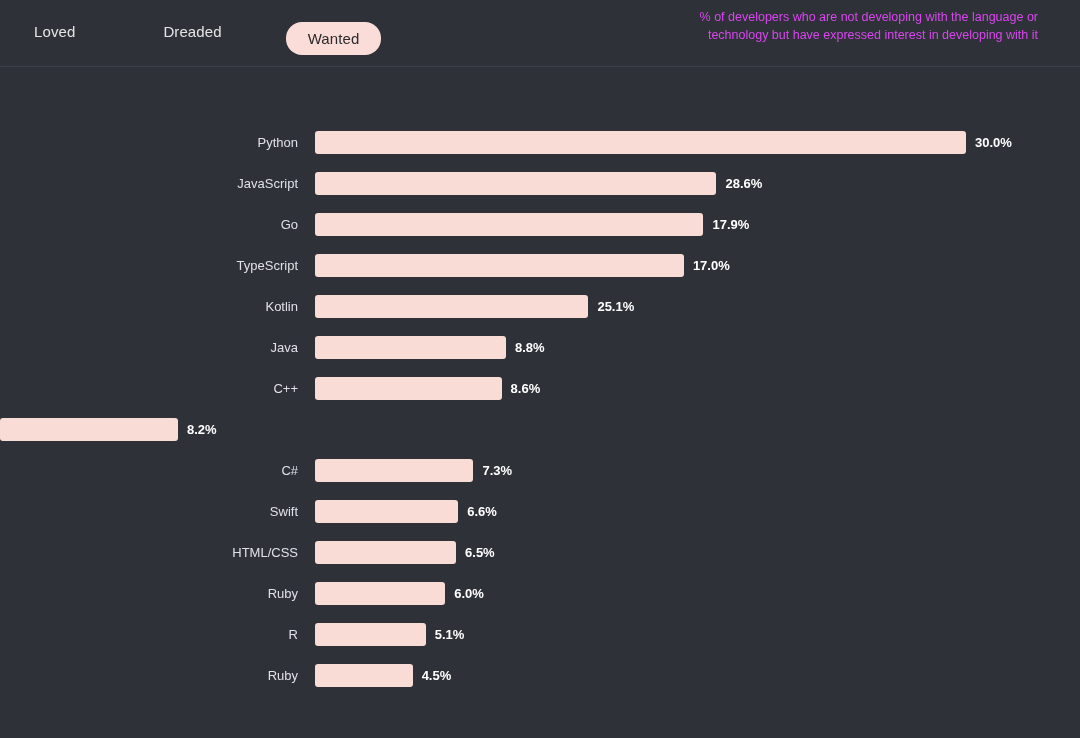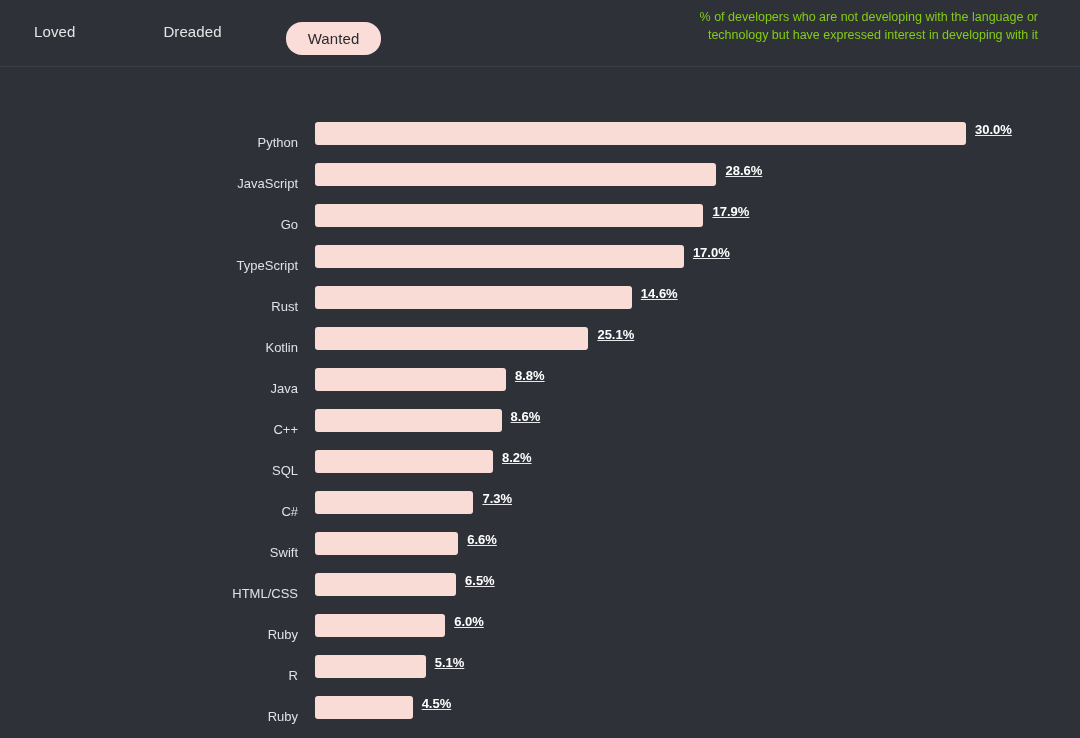--- a/index.html
+++ b/index.html
@@ -56,21 +56,21 @@
   }
 
   .header-note {
     position: absolute;
     right: 42px;
     top: 8px;
     width: 380px;
     text-align: right;
     font-size: 12.5px;
     line-height: 18px;
-    color: #84cc16;
+    color: #d946ef;
   }
 
   .divider {
     position: absolute;
     left: 0;
     top: 66px;
     width: 1080px;
     height: 1px;
     background: #3a3e46;
   }
@@ -101,22 +101,21 @@
     color: #dfe1e5;
     white-space: nowrap;
     flex: none;
   }
 
   .bar-area {
     position: relative;
     flex: 1;
     height: 41px;
     display: flex;
-    align-items: flex-start;
-    text-decoration: underline;
+    align-items: center;
   }
 
   .bar {
     height: 23px;
     background: #fadcd6;
     border-radius: 3px;
     flex: none;
   }
 
   .val-label {
@@ -169,27 +168,20 @@
       </div>
     </div>
     <div class="row">
       <div class="cat-label">TypeScript</div>
       <div class="bar-area">
         <div class="bar" style="width: 368.9px; background: rgb(250, 220, 214);"></div>
         <div class="val-label">17.0%</div>
       </div>
     </div>
     <div class="row">
-      <div class="cat-label">Rust</div>
-      <div class="bar-area">
-        <div class="bar" style="width: 316.82px; background: rgb(250, 220, 214);"></div>
-        <div class="val-label">14.6%</div>
-      </div>
-    </div>
-    <div class="row">
       <div class="cat-label">Kotlin</div>
       <div class="bar-area">
         <div class="bar" style="width: 273.42px; background: rgb(250, 220, 214);"></div>
         <div class="val-label">25.1%</div>
       </div>
     </div>
     <div class="row">
       <div class="cat-label">Java</div>
       <div class="bar-area">
         <div class="bar" style="width: 190.96px; background: rgb(250, 220, 214);"></div>
@@ -197,21 +189,20 @@
       </div>
     </div>
     <div class="row">
       <div class="cat-label">C++</div>
       <div class="bar-area">
         <div class="bar" style="width: 186.62px; background: rgb(250, 220, 214);"></div>
         <div class="val-label">8.6%</div>
       </div>
     </div>
     <div class="row">
-      <div class="cat-label">SQL</div>
       <div class="bar-area">
         <div class="bar" style="width: 177.94px; background: rgb(250, 220, 214);"></div>
         <div class="val-label">8.2%</div>
       </div>
     </div>
     <div class="row">
       <div class="cat-label">C#</div>
       <div class="bar-area">
         <div class="bar" style="width: 158.41px; background: rgb(250, 220, 214);"></div>
         <div class="val-label">7.3%</div>

